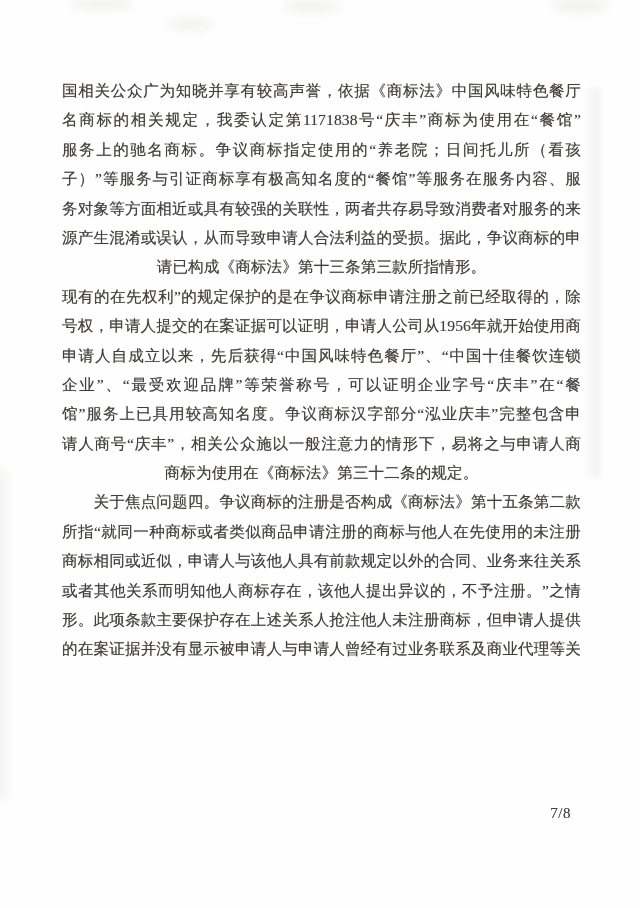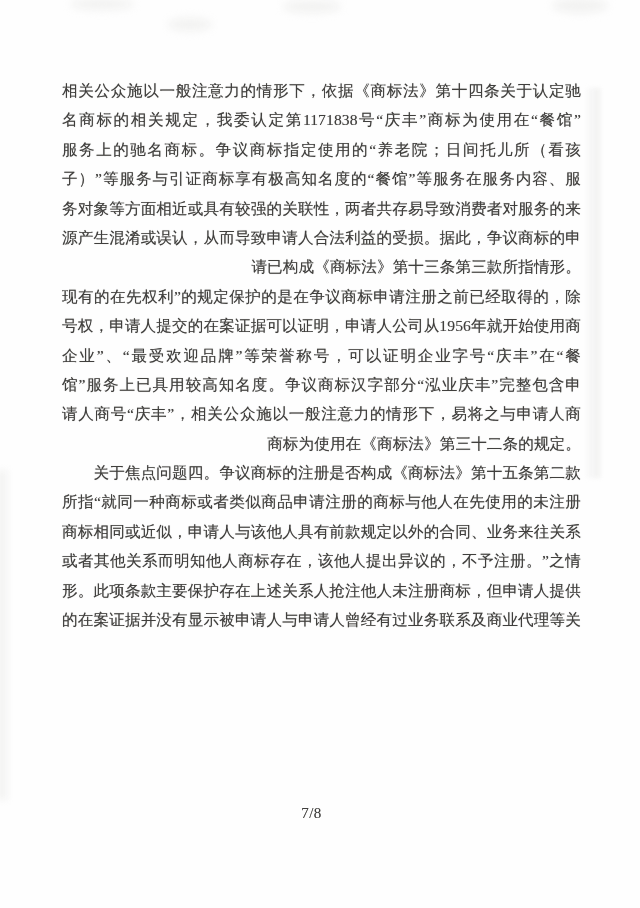--- a/index.html
+++ b/index.html
@@ -47,61 +47,62 @@
     left: 62px; top: 76px;
     width: 519px;
     color: var(--ink);
     font-size: 15.6px;
     text-shadow: 0 0 0.7px rgba(64, 63, 61, 0.55);
   }
   .line {
     height: 29.4px;
     line-height: 29.4px;
     white-space: pre;
-    text-align: right;
+    text-align: center;
     letter-spacing: 0.1px;
   }
   .line.just {
     white-space: normal;
     text-align: justify;
     text-align-last: justify;
   }
   .footer {
     position: absolute;
     left: 52px; top: 805px;
     width: 519px;
-    text-align: center;
+    text-align: right;
     color: var(--ink);
     font-size: 15px;
     letter-spacing: 0.5px;
     text-shadow: 0 0 0.6px rgba(64, 63, 61, 0.5);
   }
 </style>
 </head>
 <body>
 
 <div class="page">
 
   <div class="smudge s1"></div>
   <div class="smudge s2"></div>
   <div class="smudge s3"></div>
   <div class="smudge s4"></div>
   <div class="edge-band-right"></div>
   <div class="edge-band-left"></div>
 
   <div class="text-block">
-      <div class="line just">相关公众施以一般注意力的情形下，依据《商标法》第十四条关于认定驰</div>
+      <div class="line just">国相关公众广为知晓并享有较高声誉，依据《商标法》中国风味特色餐厅</div>
       <div class="line just">名商标的相关规定，我委认定第1171838号“庆丰”商标为使用在“餐馆”</div>
       <div class="line just">服务上的驰名商标。争议商标指定使用的“养老院；日间托儿所（看孩</div>
       <div class="line just">子）”等服务与引证商标享有极高知名度的“餐馆”等服务在服务内容、服</div>
       <div class="line just">务对象等方面相近或具有较强的关联性，两者共存易导致消费者对服务的来</div>
       <div class="line just">源产生混淆或误认，从而导致申请人合法利益的受损。据此，争议商标的申</div>
       <div class="line">请已构成《商标法》第十三条第三款所指情形。</div>
       <div class="line just">现有的在先权利”的规定保护的是在争议商标申请注册之前已经取得的，除</div>
       <div class="line just">号权，申请人提交的在案证据可以证明，申请人公司从1956年就开始使用商</div>
+      <div class="line just">申请人自成立以来，先后获得“中国风味特色餐厅”、“中国十佳餐饮连锁</div>
       <div class="line just">企业”、“最受欢迎品牌”等荣誉称号，可以证明企业字号“庆丰”在“餐</div>
       <div class="line just">馆”服务上已具用较高知名度。争议商标汉字部分“泓业庆丰”完整包含申</div>
       <div class="line just">请人商号“庆丰”，相关公众施以一般注意力的情形下，易将之与申请人商</div>
       <div class="line">商标为使用在《商标法》第三十二条的规定。</div>
       <div class="line just">　　关于焦点问题四。争议商标的注册是否构成《商标法》第十五条第二款</div>
       <div class="line just">所指“就同一种商标或者类似商品申请注册的商标与他人在先使用的未注册</div>
       <div class="line just">商标相同或近似，申请人与该他人具有前款规定以外的合同、业务来往关系</div>
       <div class="line just">或者其他关系而明知他人商标存在，该他人提出异议的，不予注册。”之情</div>
       <div class="line just">形。此项条款主要保护存在上述关系人抢注他人未注册商标，但申请人提供</div>
       <div class="line just">的在案证据并没有显示被申请人与申请人曾经有过业务联系及商业代理等关</div>

